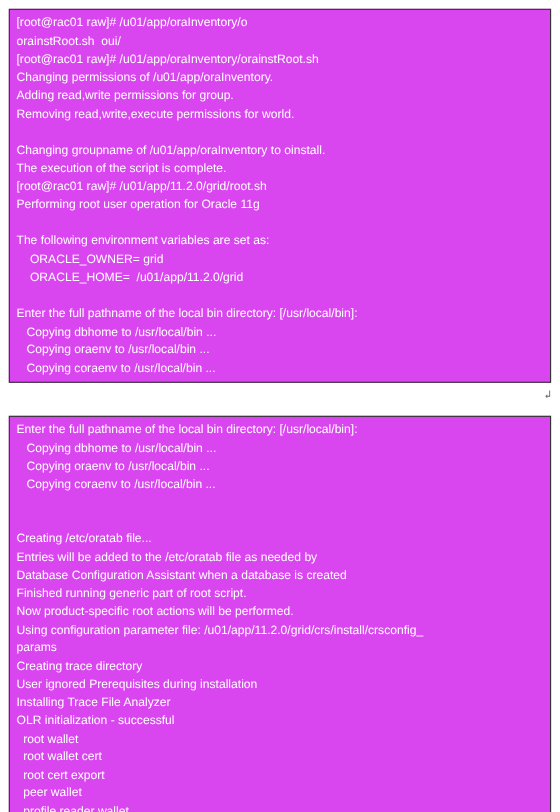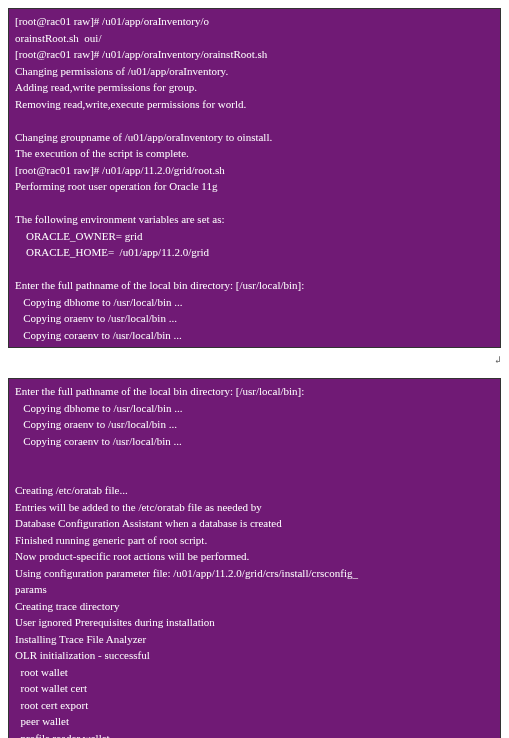--- a/index.html
+++ b/index.html
@@ -8,29 +8,29 @@
       box-sizing: border-box;
     }
     body {
       background: #ffffff;
       width: 509px;
       font-family: "Courier New", monospace;
       font-size: 11px;
       position: relative;
     }
     .terminal-box {
-      background: #701a75;
+      background: #d946ef;
       color: #ffffff;
       border: 1px solid #333;
       padding: 4px 6px;
       margin: 8px;
       line-height: 1.5;
       white-space: pre;
       overflow: hidden;
-      font-family: Liberation Serif, serif;
+      font-family: Liberation Sans, sans-serif;
     }
     .terminal-box .line {
       display: block;
       white-space: pre;
     }
     .gap {
       height: 14px;
       position: relative;
     }
     .small-mark {

